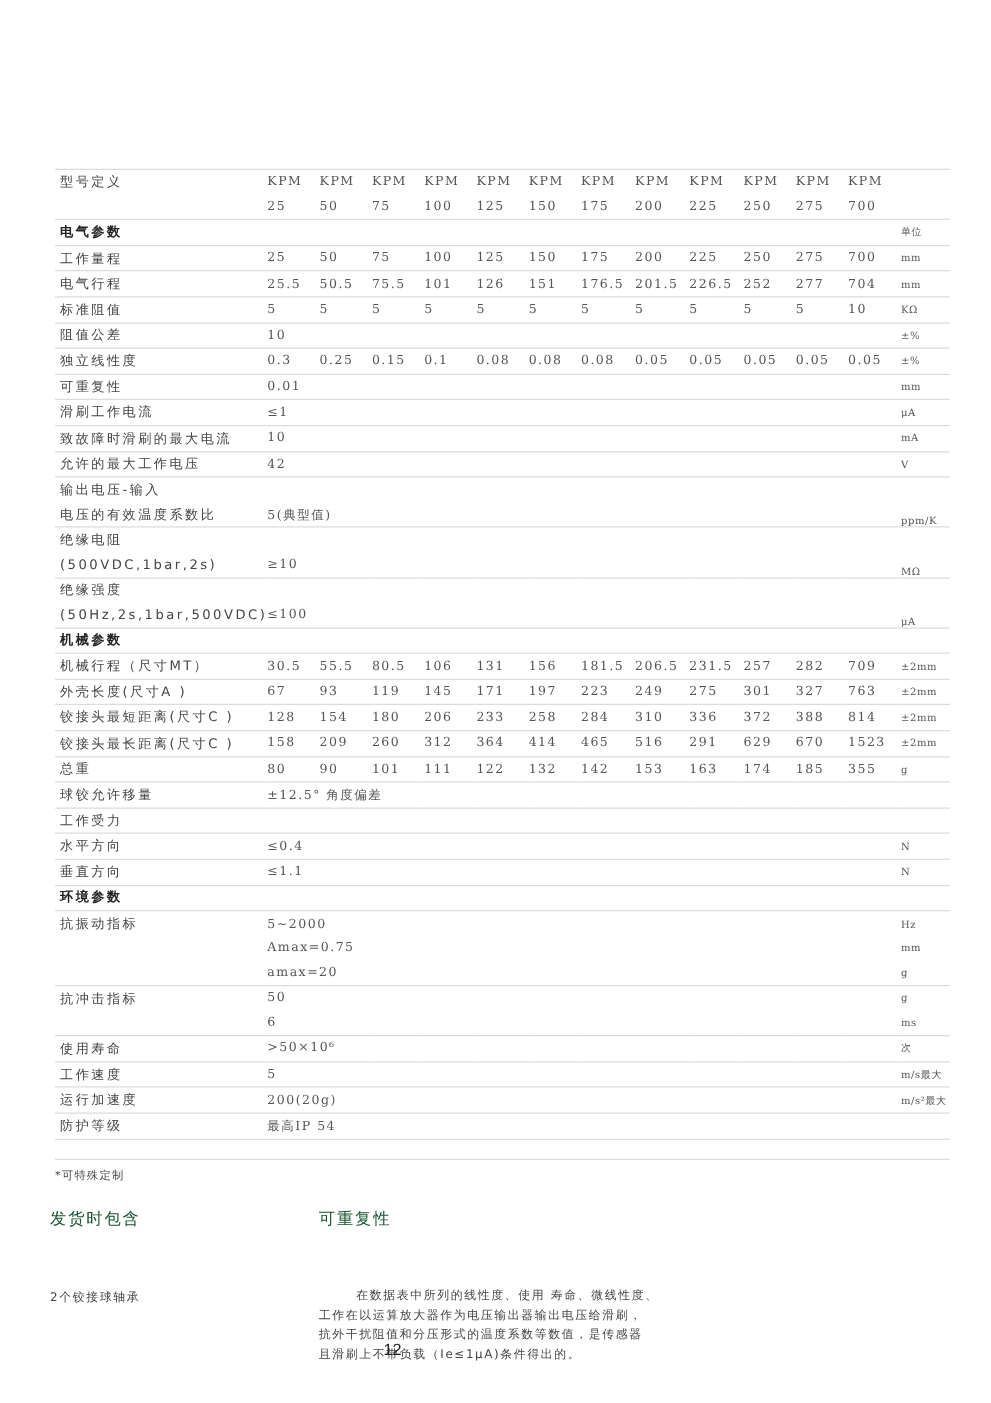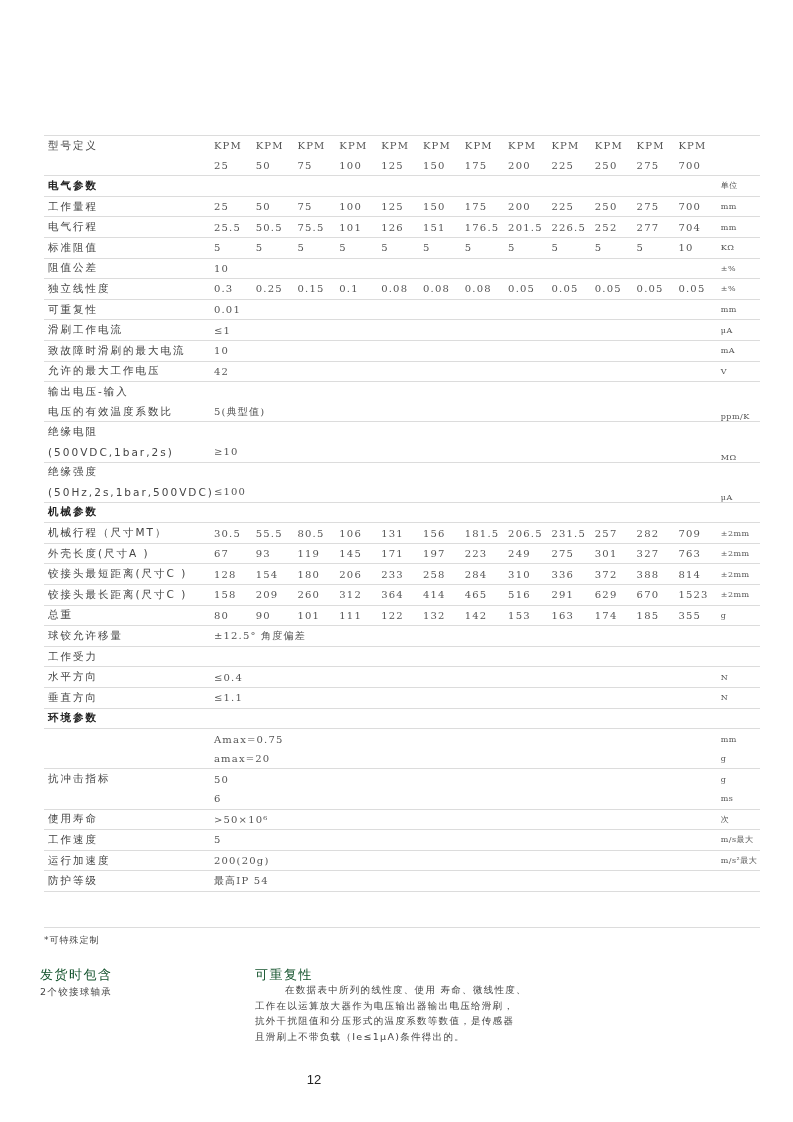--- a/index.html
+++ b/index.html
@@ -14,21 +14,21 @@
   .spec td.unit { width: 40px; font-size: 8px; letter-spacing: 0.5px; }
   .spec tr.sect td.label { font-weight: bold; color: #222; font-size: 10.5px; }
   .spec tr.nob td { border-bottom: none; }
   .spec td.wide { }
   .footnote { position: absolute; left: 44px; top: 934px; font-size: 9px; color: #444;
               font-family: "DejaVu Sans", sans-serif; letter-spacing: 1px; }
   .hr { position: absolute; left: 44px; width: 716px; top: 927px; border-top: 1.5px solid #dcdcdc; }
   .h1 { position: absolute; font-family: "DejaVu Sans", sans-serif; font-weight: normal;
         font-size: 13px; color: #14532d; letter-spacing: 1.5px; }
   .p { position: absolute; font-family: "DejaVu Sans", sans-serif; font-size: 9.5px; color: #444;
-       letter-spacing: 1.3px; line-height: 15.5px; }
+       letter-spacing: 1.3px; line-height: 15.5px; margin-top: 47px; }
   .pagenum { position: absolute; left: 0; width: 628px; text-align: center; top: 1072px;
              font-family: "Liberation Sans", sans-serif; font-size: 13px; color: #222; }
 </style>
 </head>
 <body>
 
 <table class="spec">
   <tbody id="tbody">
       <tr class="top nob">
         <td class="label">型号定义</td>
@@ -290,20 +290,25 @@
         <td class="label">垂直方向</td>
         <td class="wide" colspan="12">≤1.1</td>
         <td class="unit">N</td>
       </tr>
       <tr class="sect">
         <td class="label">环境参数</td>
         <td colspan="12"></td>
         <td class="unit"></td>
       </tr>
       <tr class="nob">
+        <td class="label">抗振动指标</td>
+        <td class="wide" colspan="12">5~2000</td>
+        <td class="unit">Hz</td>
+      </tr>
+      <tr class="nob">
         <td class="label"></td>
         <td class="wide" colspan="12">Amax=0.75</td>
         <td class="unit">mm</td>
       </tr>
       <tr>
         <td class="label"></td>
         <td class="wide" colspan="12">amax=20</td>
         <td class="unit">g</td>
       </tr>
       <tr class="nob">

